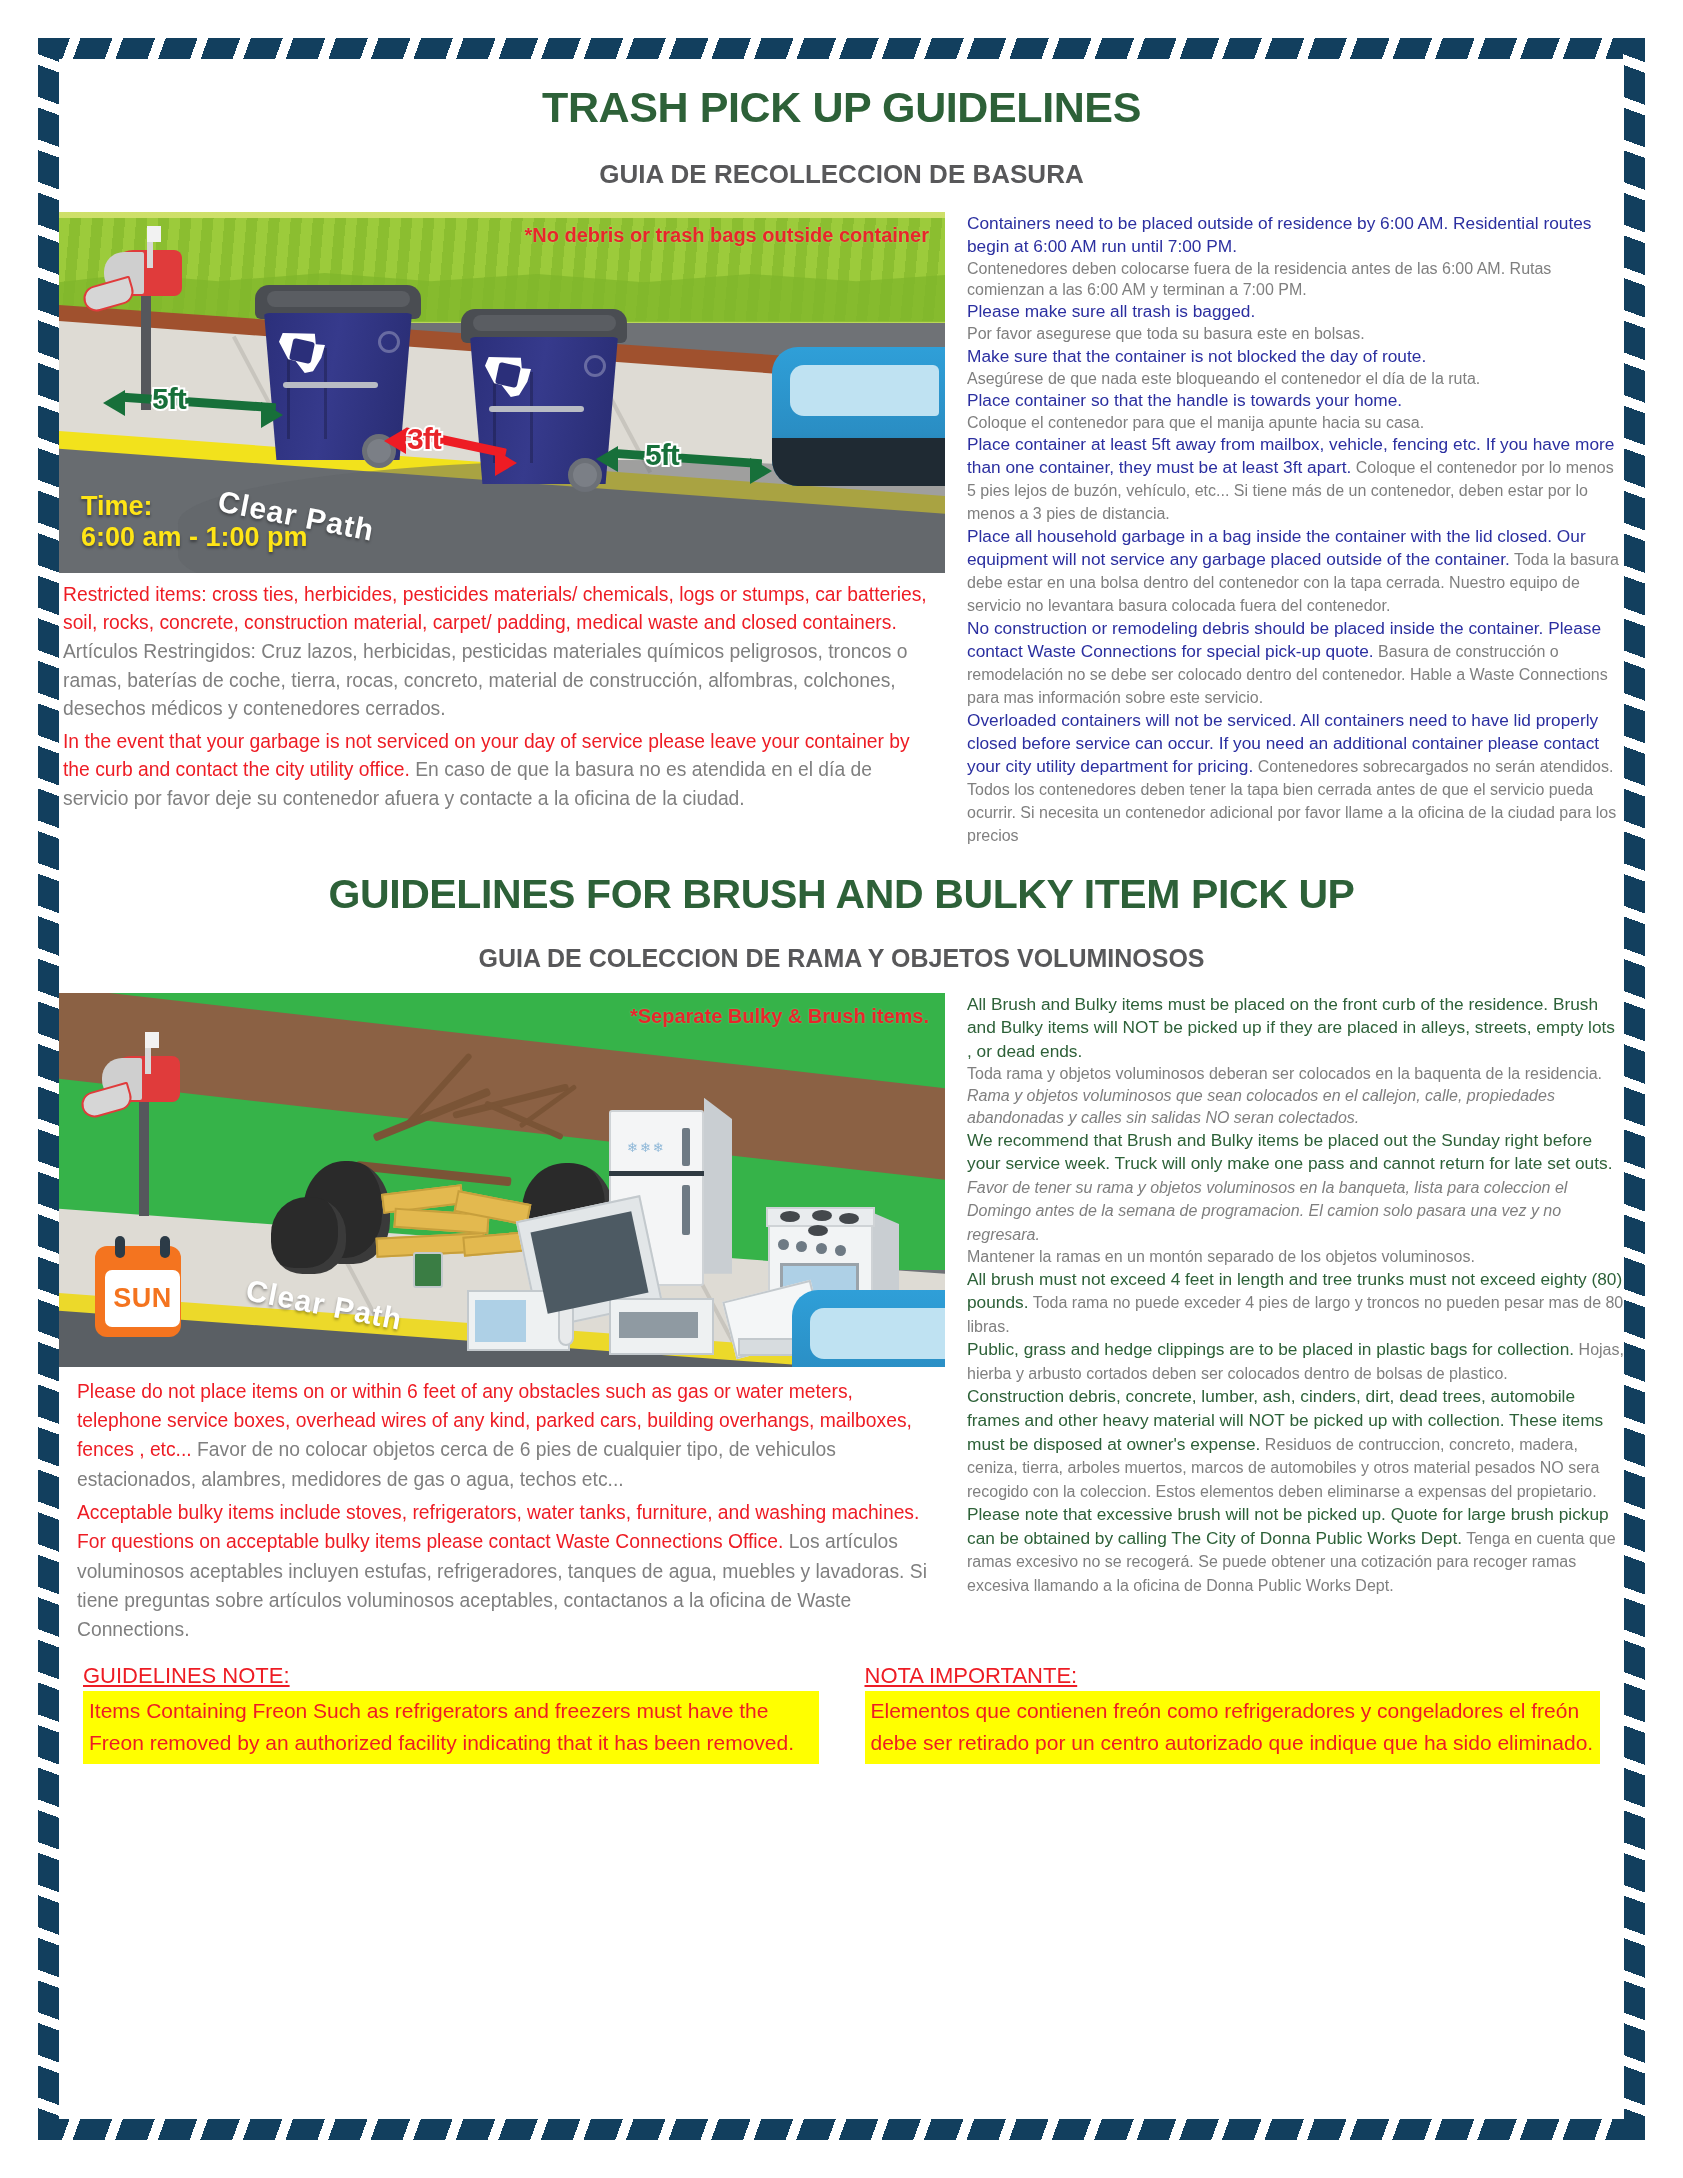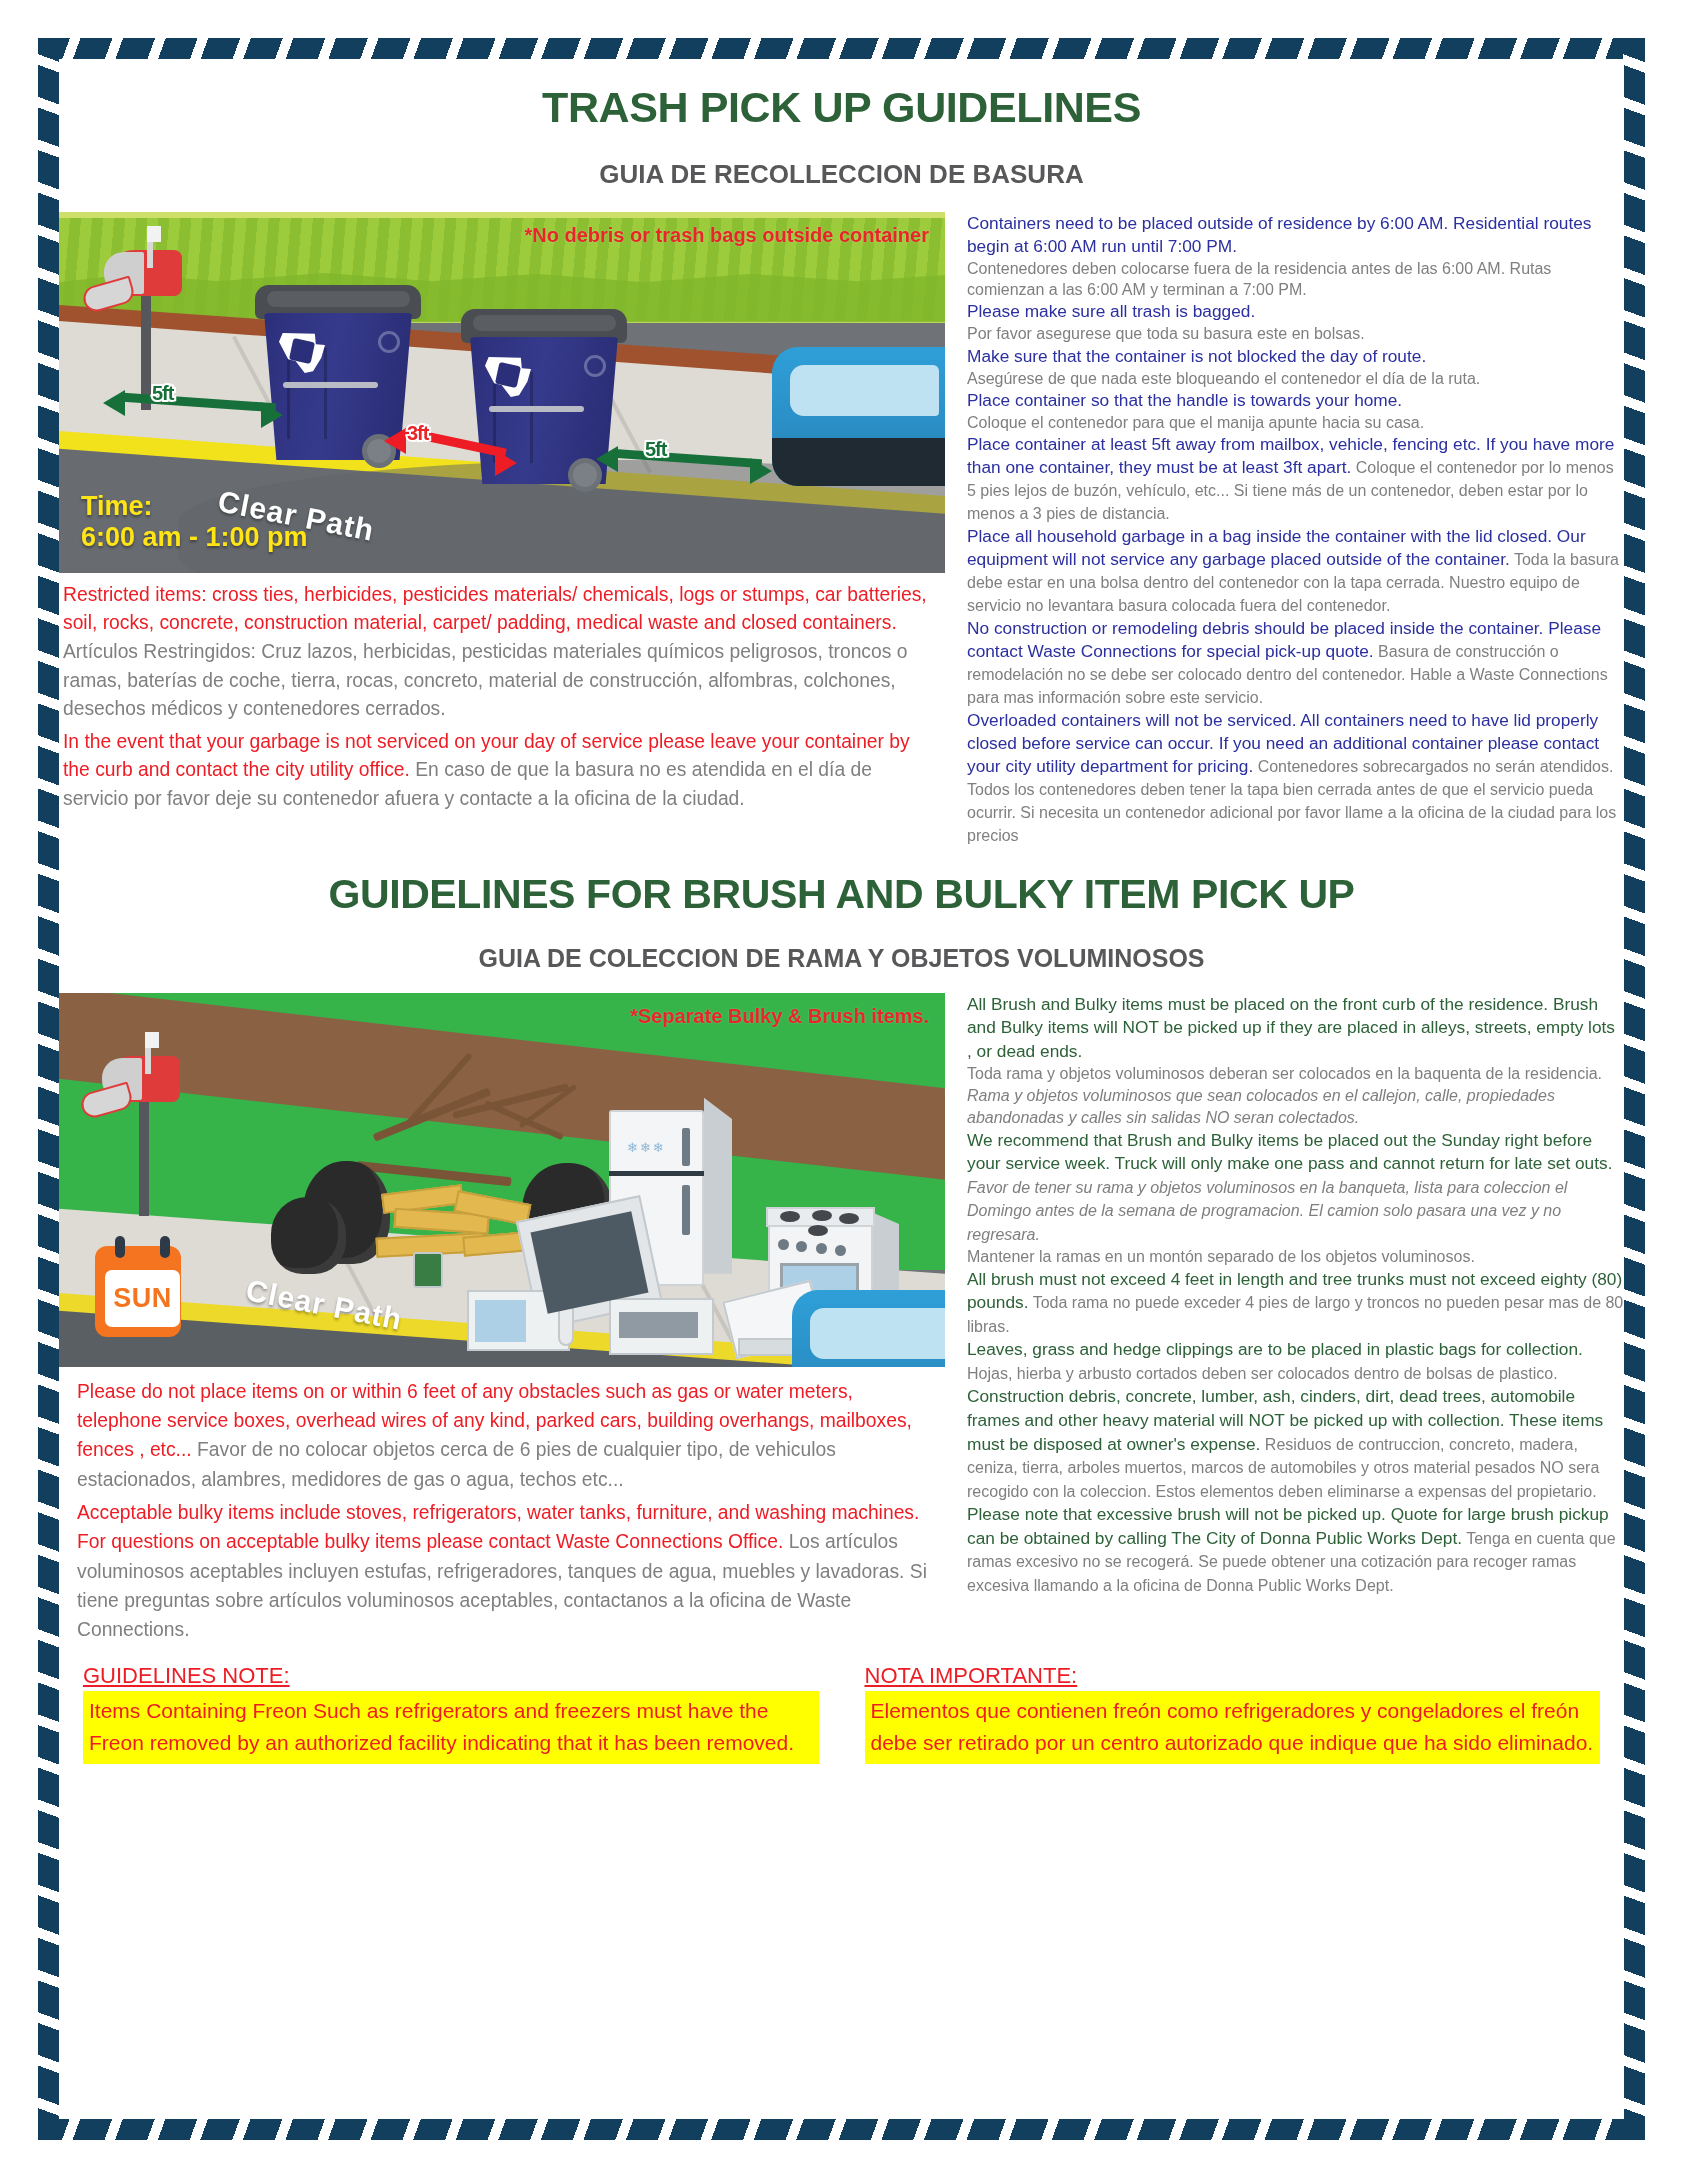--- a/index.html
+++ b/index.html
@@ -133,21 +133,21 @@
                background:#7b7f86; border-radius:50%; border:5px solid #6c7077; }
   .cart-logo { position:absolute; left:18px; top:48px; width:46px; height:40px;
                background:#ffffff;
                clip-path:polygon(8% 0,78% 2%,80% 28%,100% 30%,92% 62%,74% 96%,56% 100%,36% 70%,20% 66%,0 22%); }
   .cart-logo-in{ position:absolute; left:30px; top:55px; width:22px; height:22px;
                background:#2b2f7a; border-radius:3px; transform:rotate(12deg); }
   .cart-rec  { position:absolute; left:117px; top:46px; width:22px; height:22px;
                border:3px solid rgba(255,255,255,.28); border-radius:50%; }
 
   .arrow-lbl {
-    position:absolute; z-index:30; font-weight:bold; font-size:20px;
+    position:absolute; z-index:30; font-weight:bold; font-size:30px;
     -webkit-text-stroke:4px #ffffff; paint-order:stroke fill;
     letter-spacing:-1px;
   }
   .arrow-line { position:absolute; z-index:29; height:9px; border-radius:1px; }
   .arrow-head { position:absolute; z-index:29; width:0; height:0; }
 
   .grn { color:#17703a; }
   .red { color:#e8262a; }
 
   .clear-path {
@@ -523,21 +523,21 @@
         <div>
           <span class="en-green">We recommend that Brush and Bulky items be placed out the Sunday right before your service week. Truck will only make one pass and cannot return for late set outs.</span><span class="es-gray-i small"> Favor de tener su rama y objetos voluminosos en la banqueta, lista para coleccion el Domingo antes de la semana de programacion.  El camion solo pasara una vez y no regresara.</span>
         </div>
         <div class="small">
           <span class="es-gray">Mantener la ramas en un montón separado de los objetos voluminosos.</span>
         </div>
         <div>
           <span class="en-green">All brush must not exceed 4 feet in length and tree trunks must not exceed eighty (80) pounds.</span><span class="es-gray small"> Toda rama no puede exceder 4 pies de largo y troncos no pueden pesar mas de 80 libras.</span>
         </div>
         <div>
-          <span class="en-green">Leaves, grass and hedge clippings are to be placed in plastic bags for collection.</span><span class="es-gray small"> Hojas, hierba y arbusto cortados deben ser colocados dentro de bolsas de plastico.</span>
+          <span class="en-green">Public, grass and hedge clippings are to be placed in plastic bags for collection.</span><span class="es-gray small"> Hojas, hierba y arbusto cortados deben ser colocados dentro de bolsas de plastico.</span>
         </div>
         <div>
           <span class="en-green">Construction debris, concrete, lumber, ash, cinders, dirt, dead trees, automobile frames and other heavy material will NOT be picked up with collection.  These items must be disposed at owner's expense.</span><span class="es-gray small"> Residuos de contruccion, concreto, madera, ceniza, tierra, arboles muertos, marcos de automobiles y otros material pesados NO sera recogido con la coleccion.  Estos elementos deben eliminarse a expensas del propietario.</span>
         </div>
         <div>
           <span class="en-green">Please note that excessive brush will not be picked up. Quote for large brush pickup can be obtained by calling The City of Donna Public Works Dept.</span><span class="es-gray small"> Tenga en cuenta que ramas excesivo no se recogerá. Se puede obtener una cotización para recoger ramas excesiva llamando a la oficina de Donna Public Works Dept.</span>
         </div>
       </div>
     </div>
 

